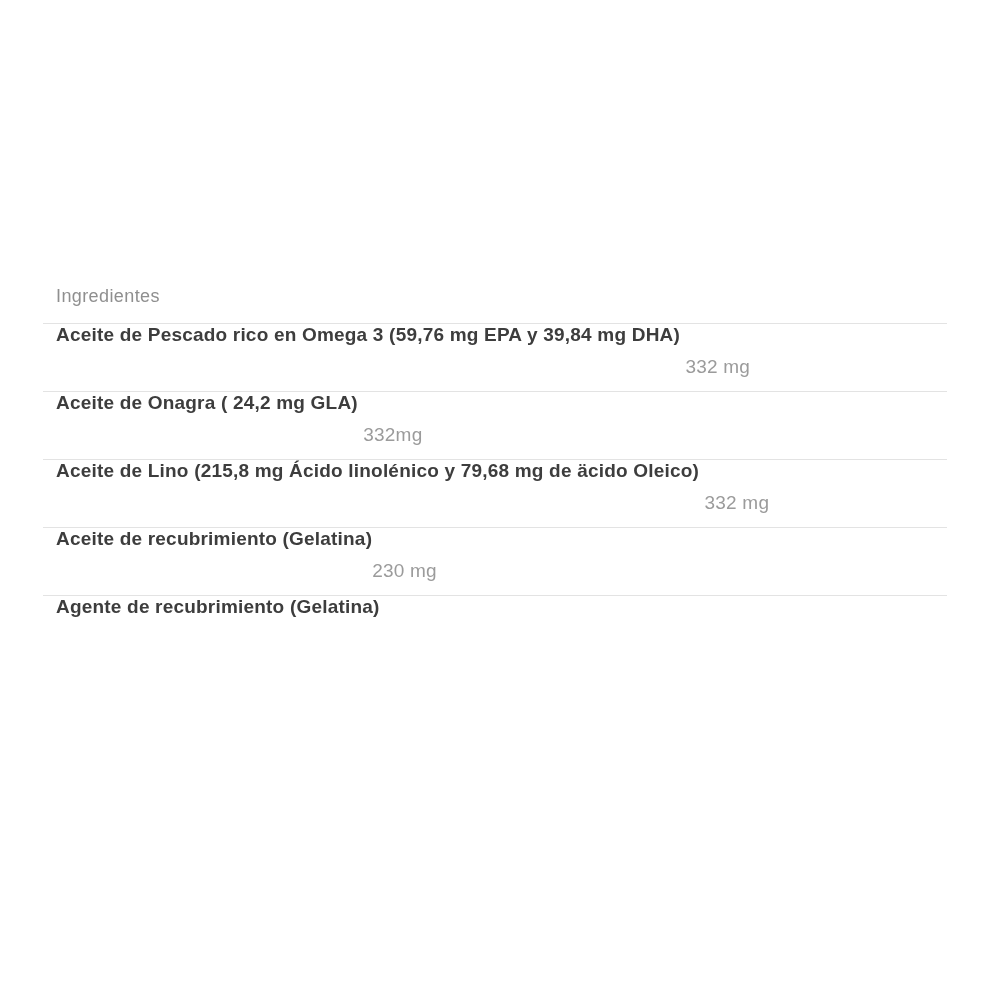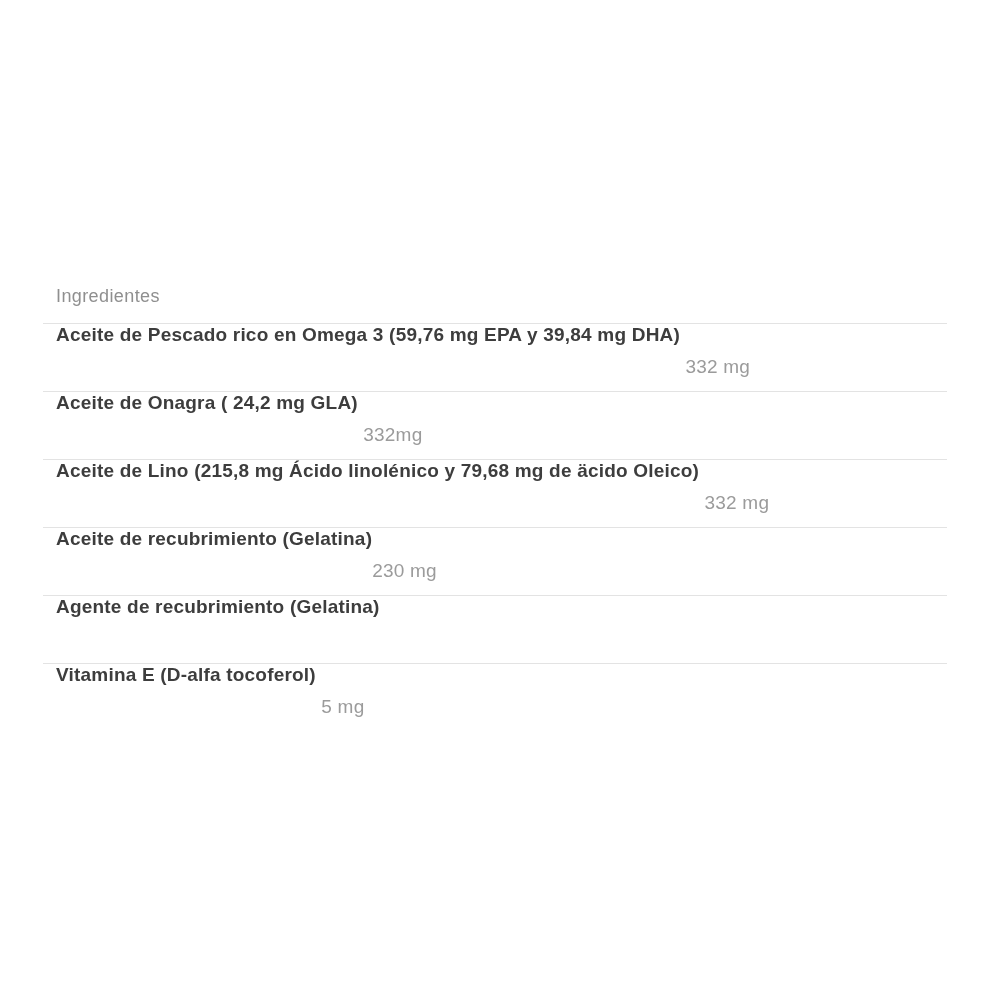--- a/index.html
+++ b/index.html
@@ -72,17 +72,14 @@
   </div>
 
   <div class="ingredient-row">
     <span class="ingredient-name">Aceite de recubrimiento (Gelatina)</span><span class="ingredient-amount">230 mg</span>
   </div>
 
   <div class="ingredient-row">
     <span class="ingredient-name">Agente de recubrimiento (Gelatina)</span><span class="ingredient-amount"></span>
   </div>
 
-  <div class="ingredient-row">
-    <span class="ingredient-name">Vitamina E (D-alfa tocoferol)</span><span class="ingredient-amount"> 5 mg</span>
-  </div>
 
 </div>
 
 </body></html>

